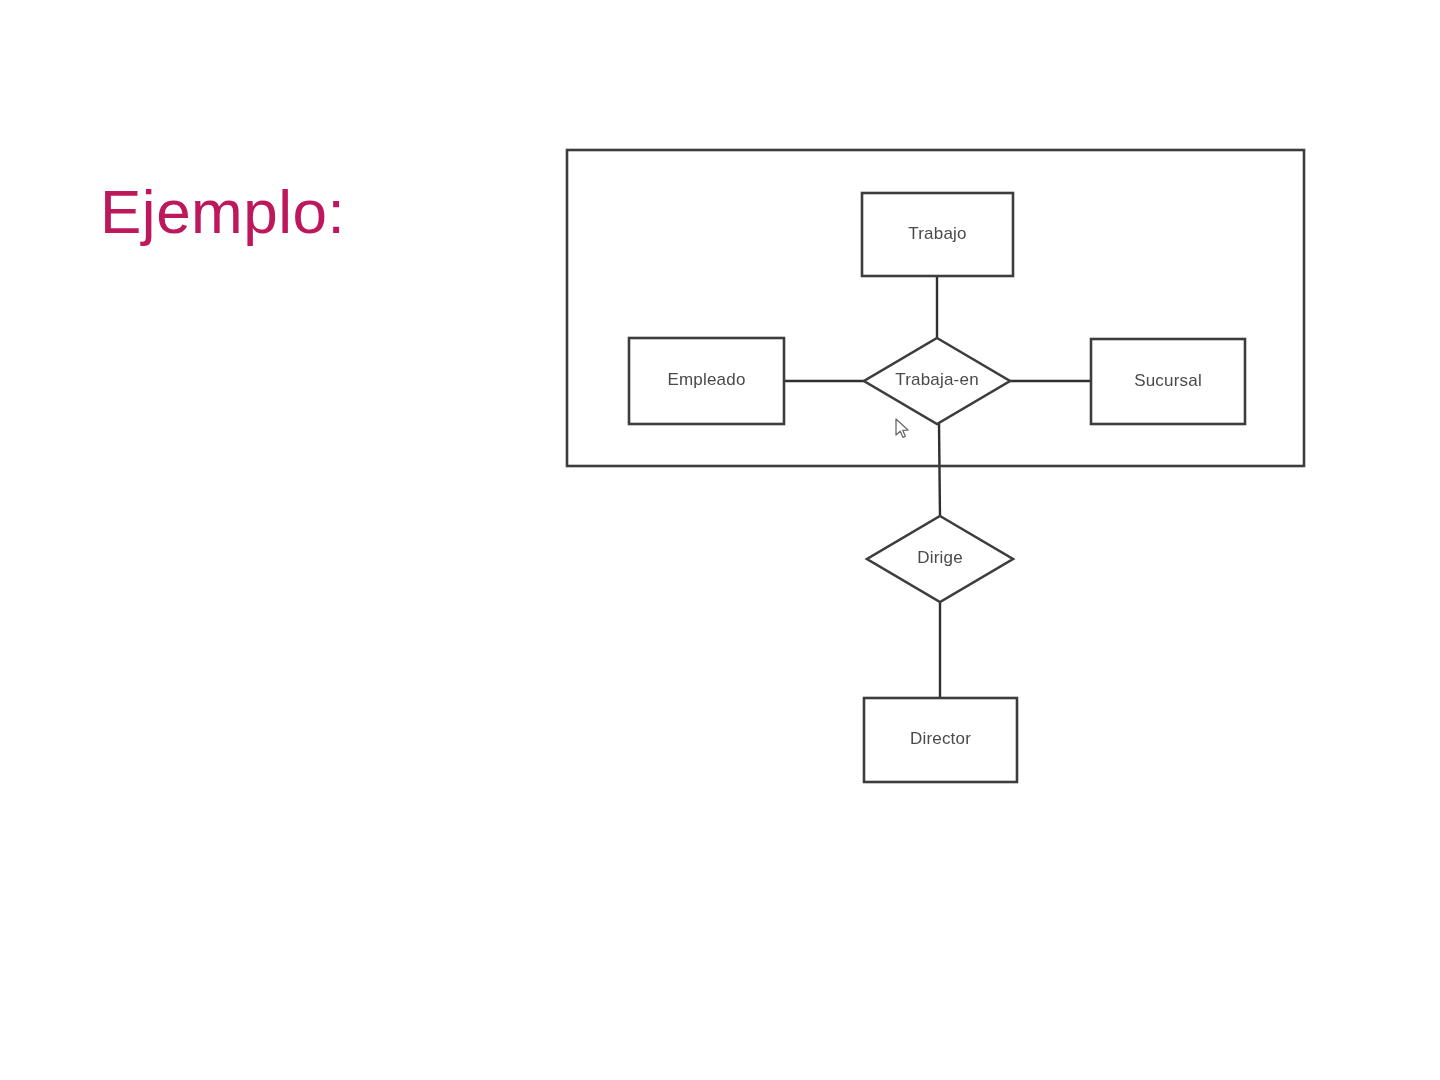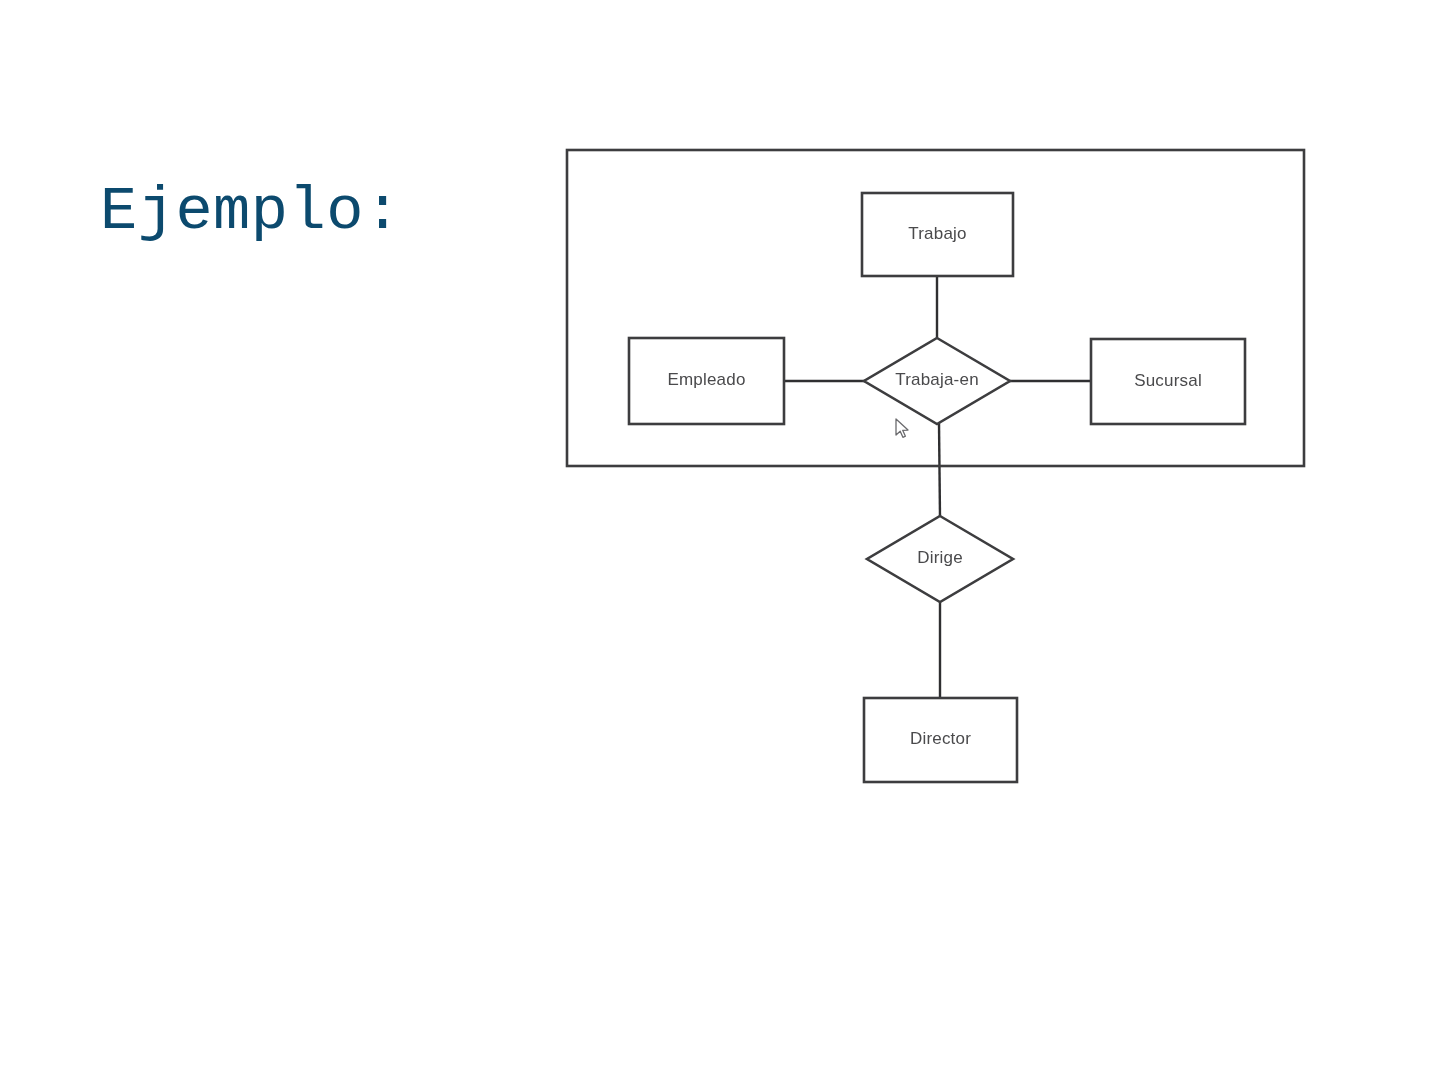--- a/index.html
+++ b/index.html
@@ -21,25 +21,25 @@
     width: 1440px;
     height: 1080px;
     background: #ffffff;
   }
 
   
   #slide-title {
     position: absolute;
     left: 100px;
     top: 178px;
-    font-family: Liberation Mono, monospace;
+    font-family: Liberation Sans, sans-serif;
     font-size: 62px;
     font-weight: 400;
     letter-spacing: 0.5px;
-    color: #0c4a6e;
+    color: #be185d;
     line-height: 1.1;
     white-space: nowrap;
   }
 
   
   #er-diagram {
     position: absolute;
     left: 16px;
     top: 0;
     width: 1440px;

